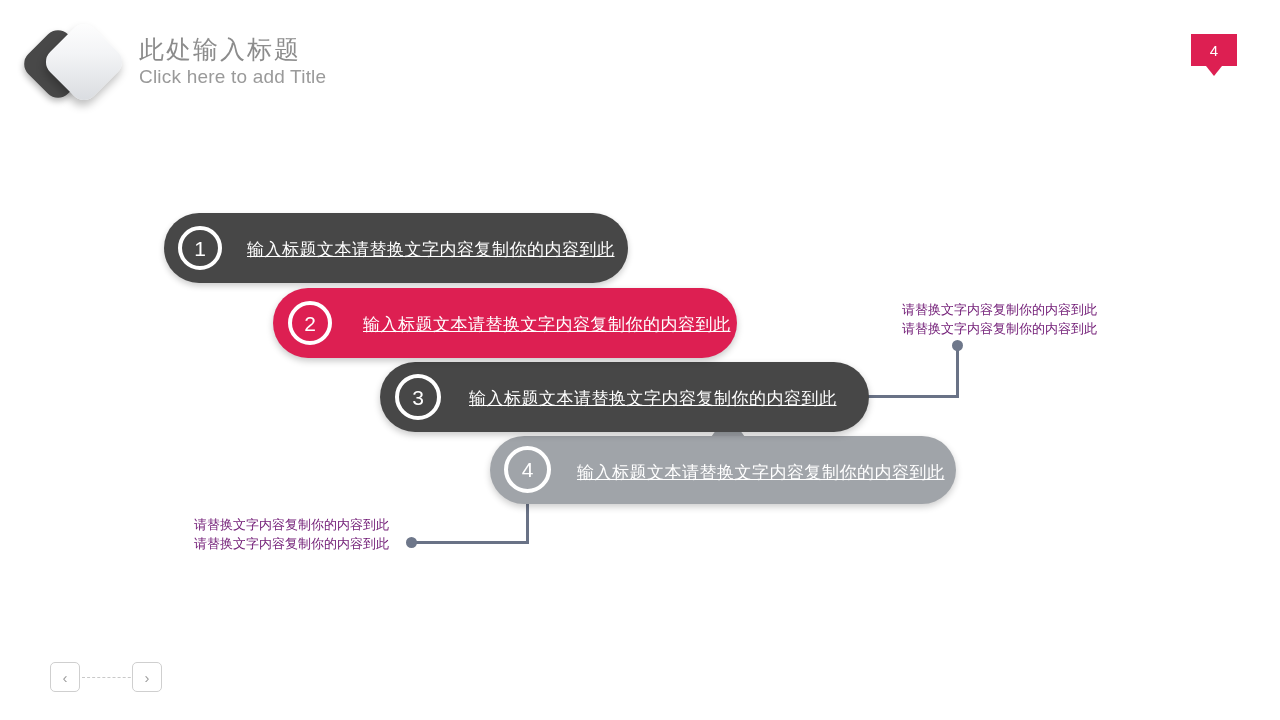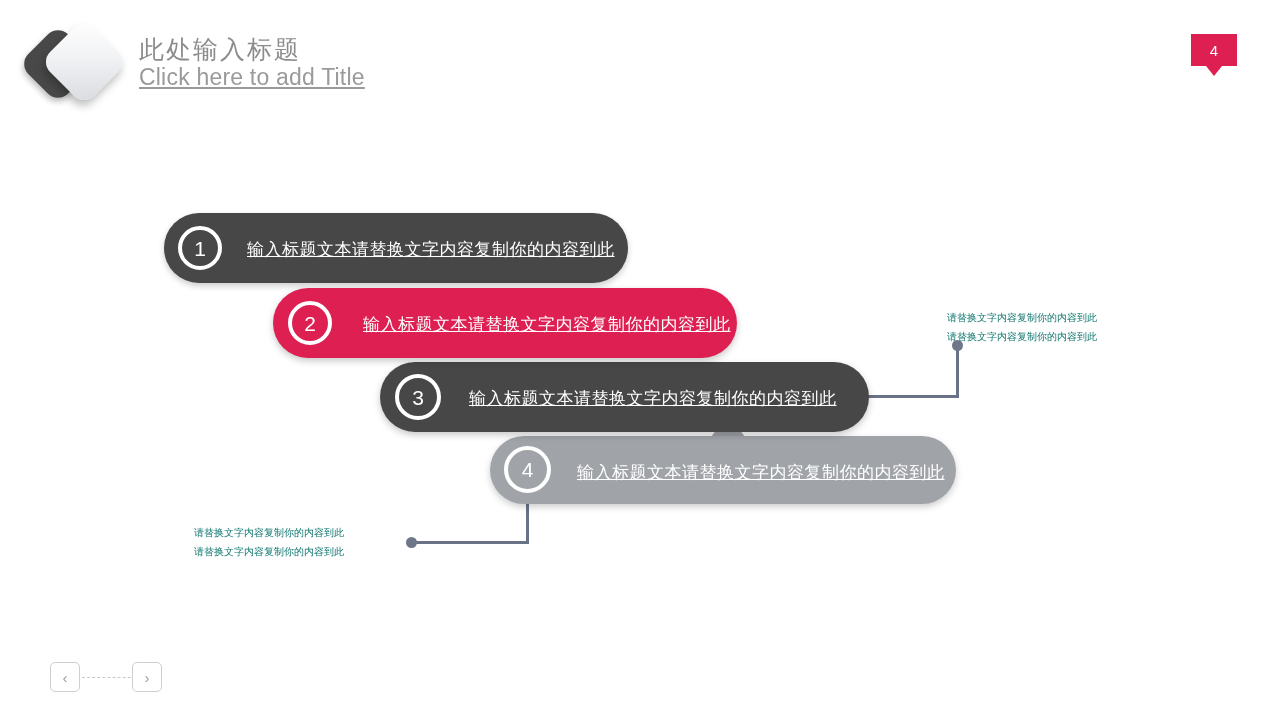--- a/index.html
+++ b/index.html
@@ -48,26 +48,25 @@
     left: 139px; top: 33px;
   }
   #title-cn {
     font-size: 25px;
     color: #8c8c8c;
     letter-spacing: 2px;
     line-height: 32px;
     white-space: nowrap;
   }
   #title-en {
-    font-size: 23px;
+    font-size: 19px;
     color: #9a9a9a;
     line-height: 24px;
     letter-spacing: 0.2px;
     white-space: nowrap;
-    text-decoration: underline;
   }
 
   
   #page-badge {
     position: absolute;
     right: 43px; top: 34px;
     width: 46px; height: 32px;
     background: #dd1f52;
     display: flex;
     align-items: center;
@@ -184,25 +183,24 @@
   }
   .connector-dot {
     position: absolute;
     width: 11px; height: 11px;
     border-radius: 50%;
     background: #6e778a;
     z-index: 1;
   }
   .note-text {
     position: absolute;
-    color: #0f766e;
-    font-size: 10px;
+    color: #701a75;
+    font-size: 13px;
     line-height: 19px;
     white-space: nowrap;
-    margin-top: 8px;
   }
 
   
   #connector-right-horizontal { left: 800px; top: 395px; width: 159px; height: 3px; }
   #connector-right-vertical   { left: 956px; top: 347px; width: 3px; height: 51px; }
   #connector-right-dot        { left: 952px; top: 340px; }
   #note-right { right: 183px; top: 300px; text-align: right; }
 
   
   #connector-left-vertical   { left: 526px; top: 487px; width: 3px; height: 57px; }

